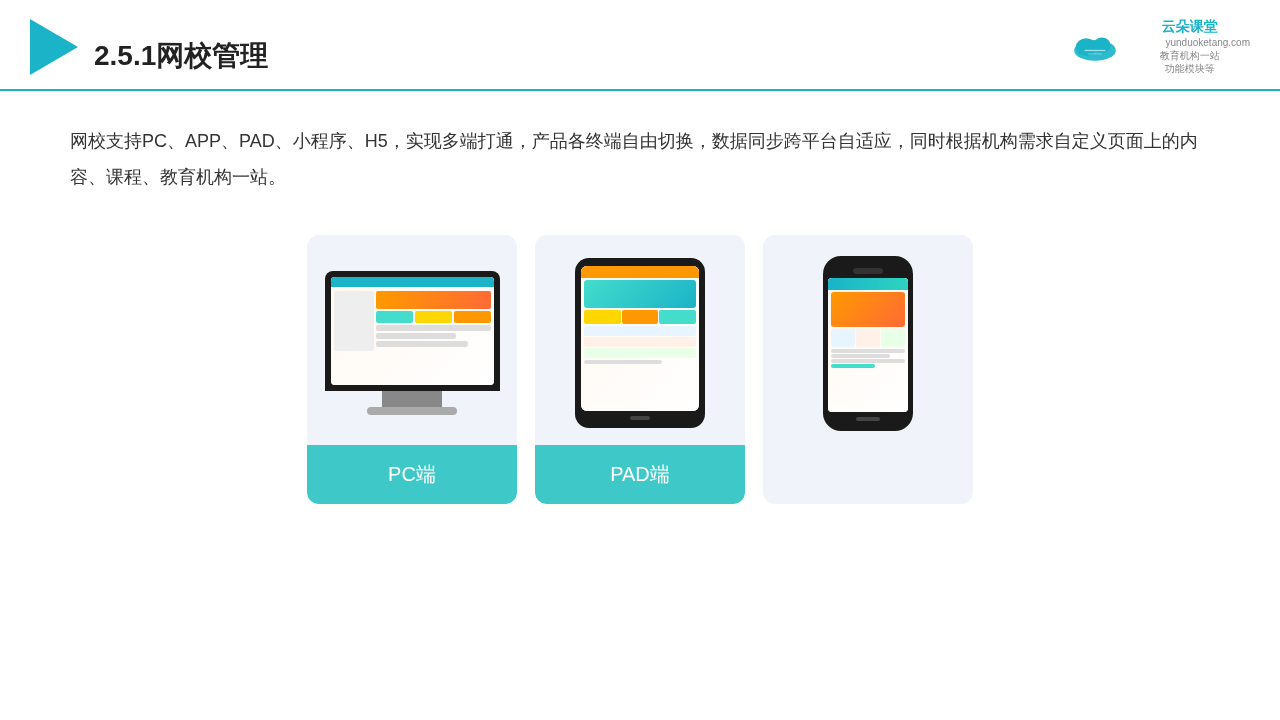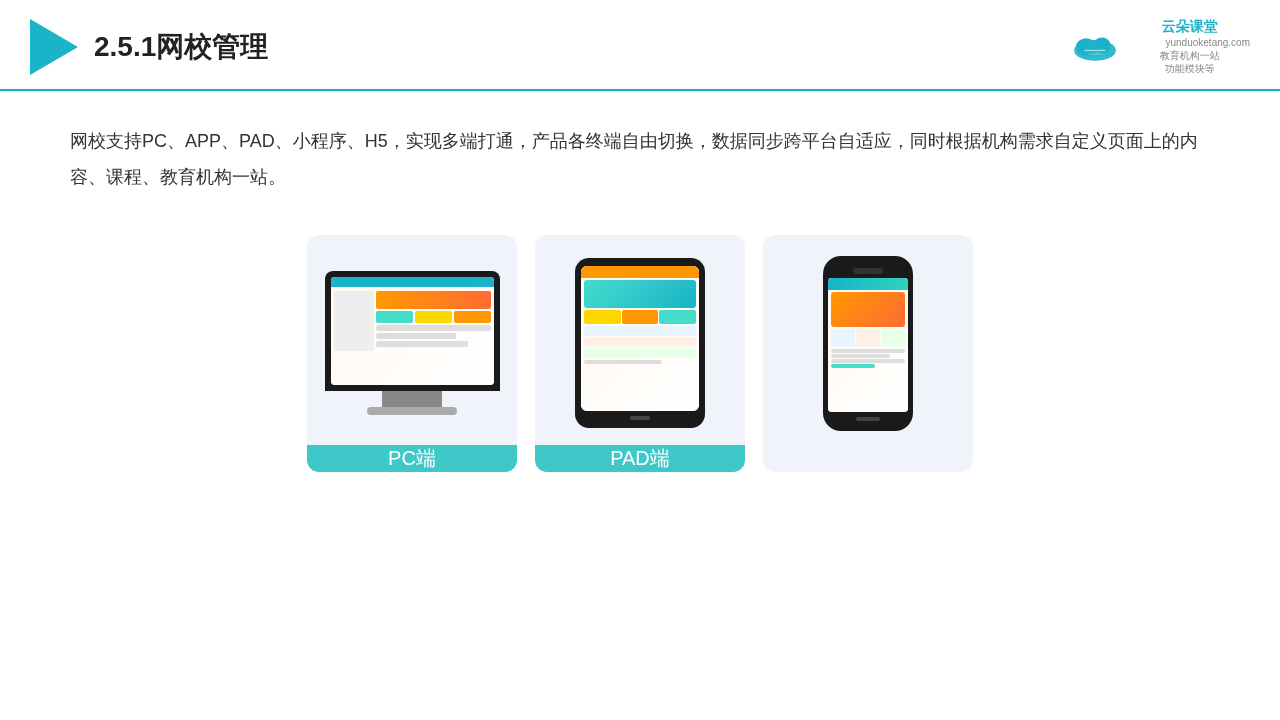--- a/index.html
+++ b/index.html
@@ -14,21 +14,21 @@
     
     .header {
       display: flex;
       align-items: center;
       justify-content: space-between;
       padding: 18px 30px 14px 30px;
       border-bottom: 2px solid #1ab3c8;
     }
     .header-left {
       display: flex;
-      align-items: center;
+      align-items: flex-end;
       gap: 16px;
     }
     .logo-triangle {
       width: 0;
       height: 0;
       border-top: 28px solid transparent;
       border-bottom: 28px solid transparent;
       border-left: 48px solid #1ab3c8;
     }
     .page-title {
@@ -86,21 +86,21 @@
       padding: 16px 10px 10px;
     }
 
     .card-label {
       width: 100%;
       background: #3ec8c8;
       color: white;
       text-align: center;
       font-size: 20px;
       font-weight: 500;
-      padding: 0 0;
+      padding: 16px 0;
       border-radius: 0 0 10px 10px;
     }
 
     
     
     .pc-monitor {
       position: relative;
       width: 175px;
     }
     .monitor-screen-outer {

